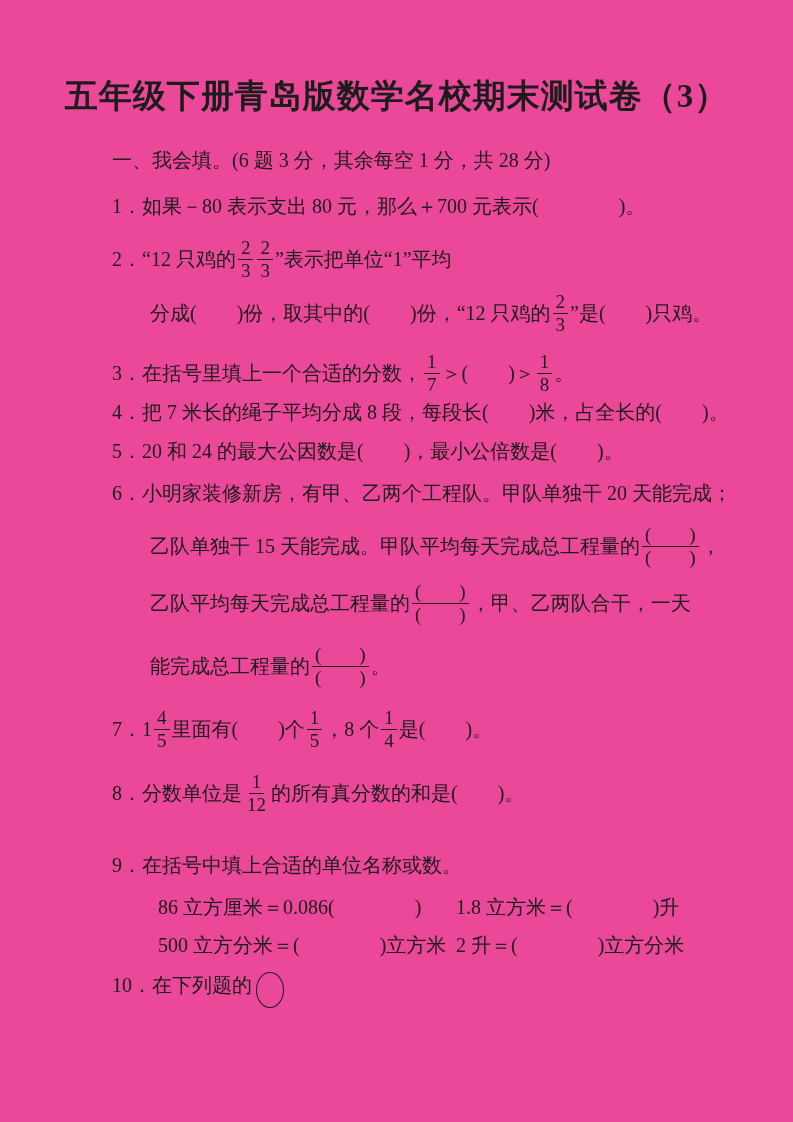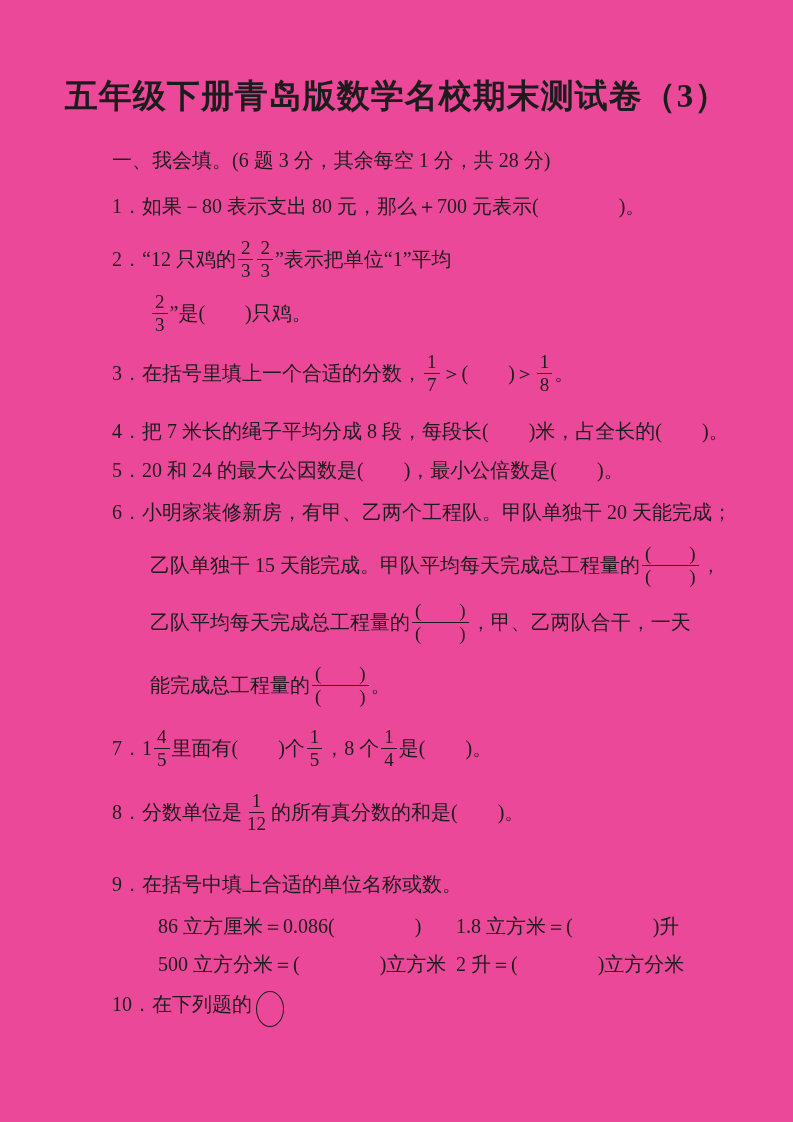--- a/index.html
+++ b/index.html
@@ -57,21 +57,21 @@
     flex: none;
   }
 
   .ind38 { padding-left: 38px; }
   .ind46 { padding-left: 46px; }
   .c1 { display: inline-block; width: 298px; white-space: pre; }
 
   .mt2{margin-top:2px}.mt5{margin-top:5px}.mt8{margin-top:8px}
   .mt11{margin-top:11px}.mt12{margin-top:12px}.mt13{margin-top:13px}
   .mt14{margin-top:14px}.mt16{margin-top:16px}.mt17{margin-top:33px}
-  .mt19{margin-top:19px}.mt20{margin-top:20px}.mt27{margin-top:27px}
+  .mt19{}.mt20{margin-top:20px}.mt27{margin-top:27px}
 </style>
 </head>
 <body>
 
 <div class="page">
 
   <div class="title">五年级下册青岛版数学名校期末测试卷（3）</div>
 
   <div class="content">
 
@@ -83,20 +83,21 @@
       <span class="t">1．如果－80 表示支出 80 元，那么＋700 元表示(　　　　)。</span>
     </div>
 
     <div class="fl h52 mt14">
       <span class="t">2．“12 只鸡的</span>
       <span class="fr"><span class="n">2</span><span class="d">3</span></span>
       <span class="fr"><span class="n">2</span><span class="d">3</span></span>
       <span class="t">”表示把单位“1”平均</span>
     </div>
     <div class="fl h52 mt2 ind38">
+      <span class="t">分成(　　)份，取其中的(　　)份，“12 只鸡的</span>
       <span class="fr"><span class="n">2</span><span class="d">3</span></span>
       <span class="t">”是(　　)只鸡。</span>
     </div>
 
     <div class="fl h52 mt8">
       <span class="t">3．在括号里填上一个合适的分数，</span>
       <span class="fr"><span class="n">1</span><span class="d">7</span></span>
       <span class="t">＞(　　)＞</span>
       <span class="fr"><span class="n">1</span><span class="d">8</span></span>
       <span class="t">。</span>

